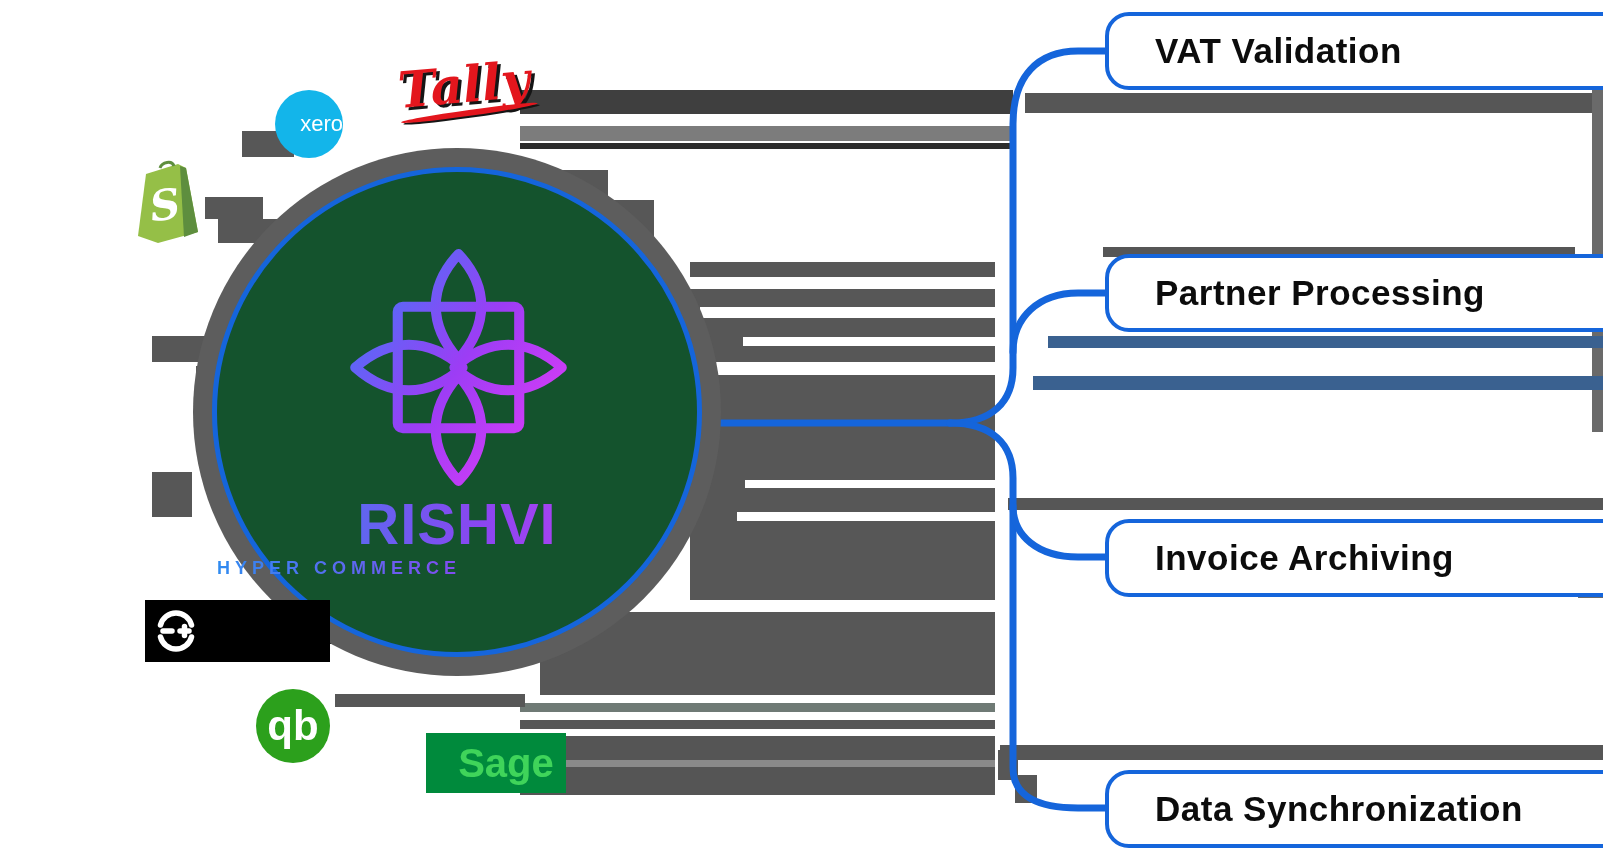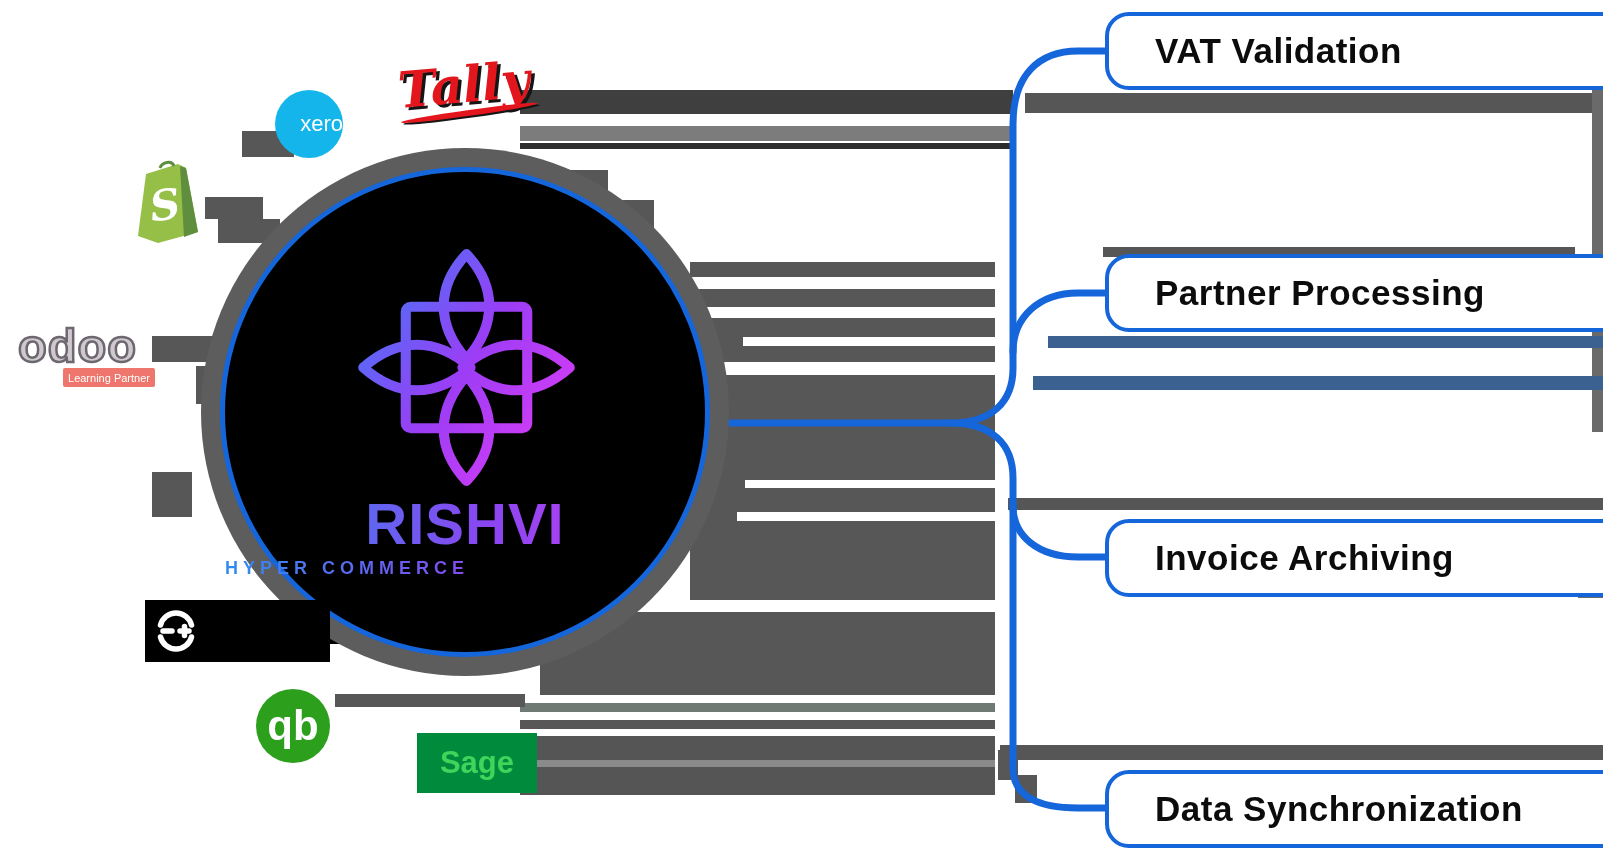--- a/index.html
+++ b/index.html
@@ -2,22 +2,22 @@
 <html><head>
 <meta charset="utf-8">
 <style>
   html,body{margin:0;padding:0;background:#ffffff;}
   #canvas{position:relative;width:1603px;height:864px;background:#ffffff;overflow:hidden;
           font-family:"Liberation Sans", sans-serif;}
   .art{position:absolute;}
   
   #connectors{position:absolute;left:0;top:0;width:1603px;height:864px;}
   
-  .hub{position:absolute;left:220px;top:167px;width:480px;height:480px;border-radius:50%;
-       background:#000000;border:5px solid #1565DB;box-shadow:0 0 0 19px #5D5D5D;z-index:5;}
+  .hub{position:absolute;left:212px;top:167px;width:480px;height:480px;border-radius:50%;
+       background:#14532d;border:5px solid #1565DB;box-shadow:0 0 0 19px #5D5D5D;z-index:5;}
   .hub-knot{position:absolute;left:128px;top:72px;width:228px;height:248px;}
   .hub-brand{position:absolute;left:0;top:318px;width:100%;text-align:center;
        font-size:58px;font-weight:800;letter-spacing:1px;
        background:linear-gradient(90deg,#2F8BF0 0%,#8A46F0 55%,#D63CF6 100%);
        -webkit-background-clip:text;background-clip:text;color:transparent;}
   .hub-tagline{position:absolute;left:0;top:386px;width:100%;text-align:left;
        font-size:18px;font-weight:700;letter-spacing:5px;
        background:linear-gradient(90deg,#2F8BF0 0%,#8A46F0 55%,#D63CF6 100%);
        -webkit-background-clip:text;background-clip:text;color:transparent;}
   
@@ -39,22 +39,22 @@
         -webkit-text-stroke:2.5px #6d6770;}
   .odoo-badge{position:absolute;left:45px;top:50px;width:92px;height:19px;background:#EE766D;
         color:#fff;font-size:11px;display:flex;align-items:center;justify-content:center;border-radius:2px;}
   .iris{left:16px;top:464px;width:150px;height:54px;}
   .iris-dot{position:absolute;left:4px;top:34px;width:14px;height:14px;background:#C8102E;}
   .iris-bar{position:absolute;left:22px;top:16px;width:14px;height:32px;background:#9DC9E8;}
   .iris-text{position:absolute;left:40px;top:0px;font-size:46px;font-weight:800;color:#203352;letter-spacing:1px;}
   .sync{left:145px;top:600px;width:185px;height:62px;background:#000;display:flex;align-items:center;}
   .qb{left:256px;top:689px;width:74px;height:74px;border-radius:50%;background:#2CA01C;
         display:flex;align-items:center;justify-content:center;color:#fff;font-size:42px;font-weight:700;}
-  .sage{left:417px;top:733px;width:120px;height:60px;background:#008A3C;display:flex;
-        align-items:center;justify-content:center;color:#3FD45A;font-size:31px;font-weight:700;z-index:7;}
+  .sage{left:426px;top:733px;width:120px;height:60px;background:#008A3C;display:flex;
+        align-items:center;justify-content:center;color:#3FD45A;font-size:40px;font-weight:700;z-index:7;padding-left:20px;}
   .shopify{left:132px;top:156px;width:74px;height:88px;}
 </style>
 </head>
 <body>
 
 <div id="canvas">
 
   <div class="art" style="left:520px;top:90px;width:493px;height:24px;background:#3f3f3f;"></div>
   <div class="art" style="left:520px;top:126px;width:493px;height:15px;background:#7c7c7c;"></div>
   <div class="art" style="left:520px;top:143px;width:493px;height:6px;background:#2c2c2c;"></div>
@@ -153,24 +153,20 @@
     <div class="tally-swash"></div>
   </div>
 
   <svg class="logo shopify" viewBox="0 0 74 88">
     <path d="M14 18 L46 8 L54 12 L66 76 L26 87 L6 80 Z" fill="#95BF47"></path>
     <path d="M48 10 L54 12 L66 76 L52 81 Z" fill="#5E8E3E"></path>
     <path d="M28 12 C30 6 40 4 42 10" fill="none" stroke="#5E8E3E" stroke-width="3"></path>
     <text x="18" y="64" font-size="42" font-weight="bold" font-style="italic" font-family="DejaVu Serif, serif" fill="#ffffff" transform="rotate(-8 30 50)">S</text>
   </svg>
 
-  <div class="logo odoo">
-    <div class="odoo-text">odoo</div>
-    <div class="odoo-badge">Learning Partner</div>
-  </div>
 
 
   <div class="logo sync">
     <svg viewBox="0 0 46 46" width="46" height="46" style="margin-left:8px;">
       <g fill="none" stroke="#ffffff" stroke-width="5.5" stroke-linecap="round">
         <path d="M7.5 17 A16 16 0 0 1 38.5 17"></path>
         <path d="M38.5 29 A16 16 0 0 1 7.5 29"></path>
         <path d="M10 23 H19"></path>
         <path d="M27 23 H36"></path>
         <path d="M31.5 18.5 V27.5"></path>

